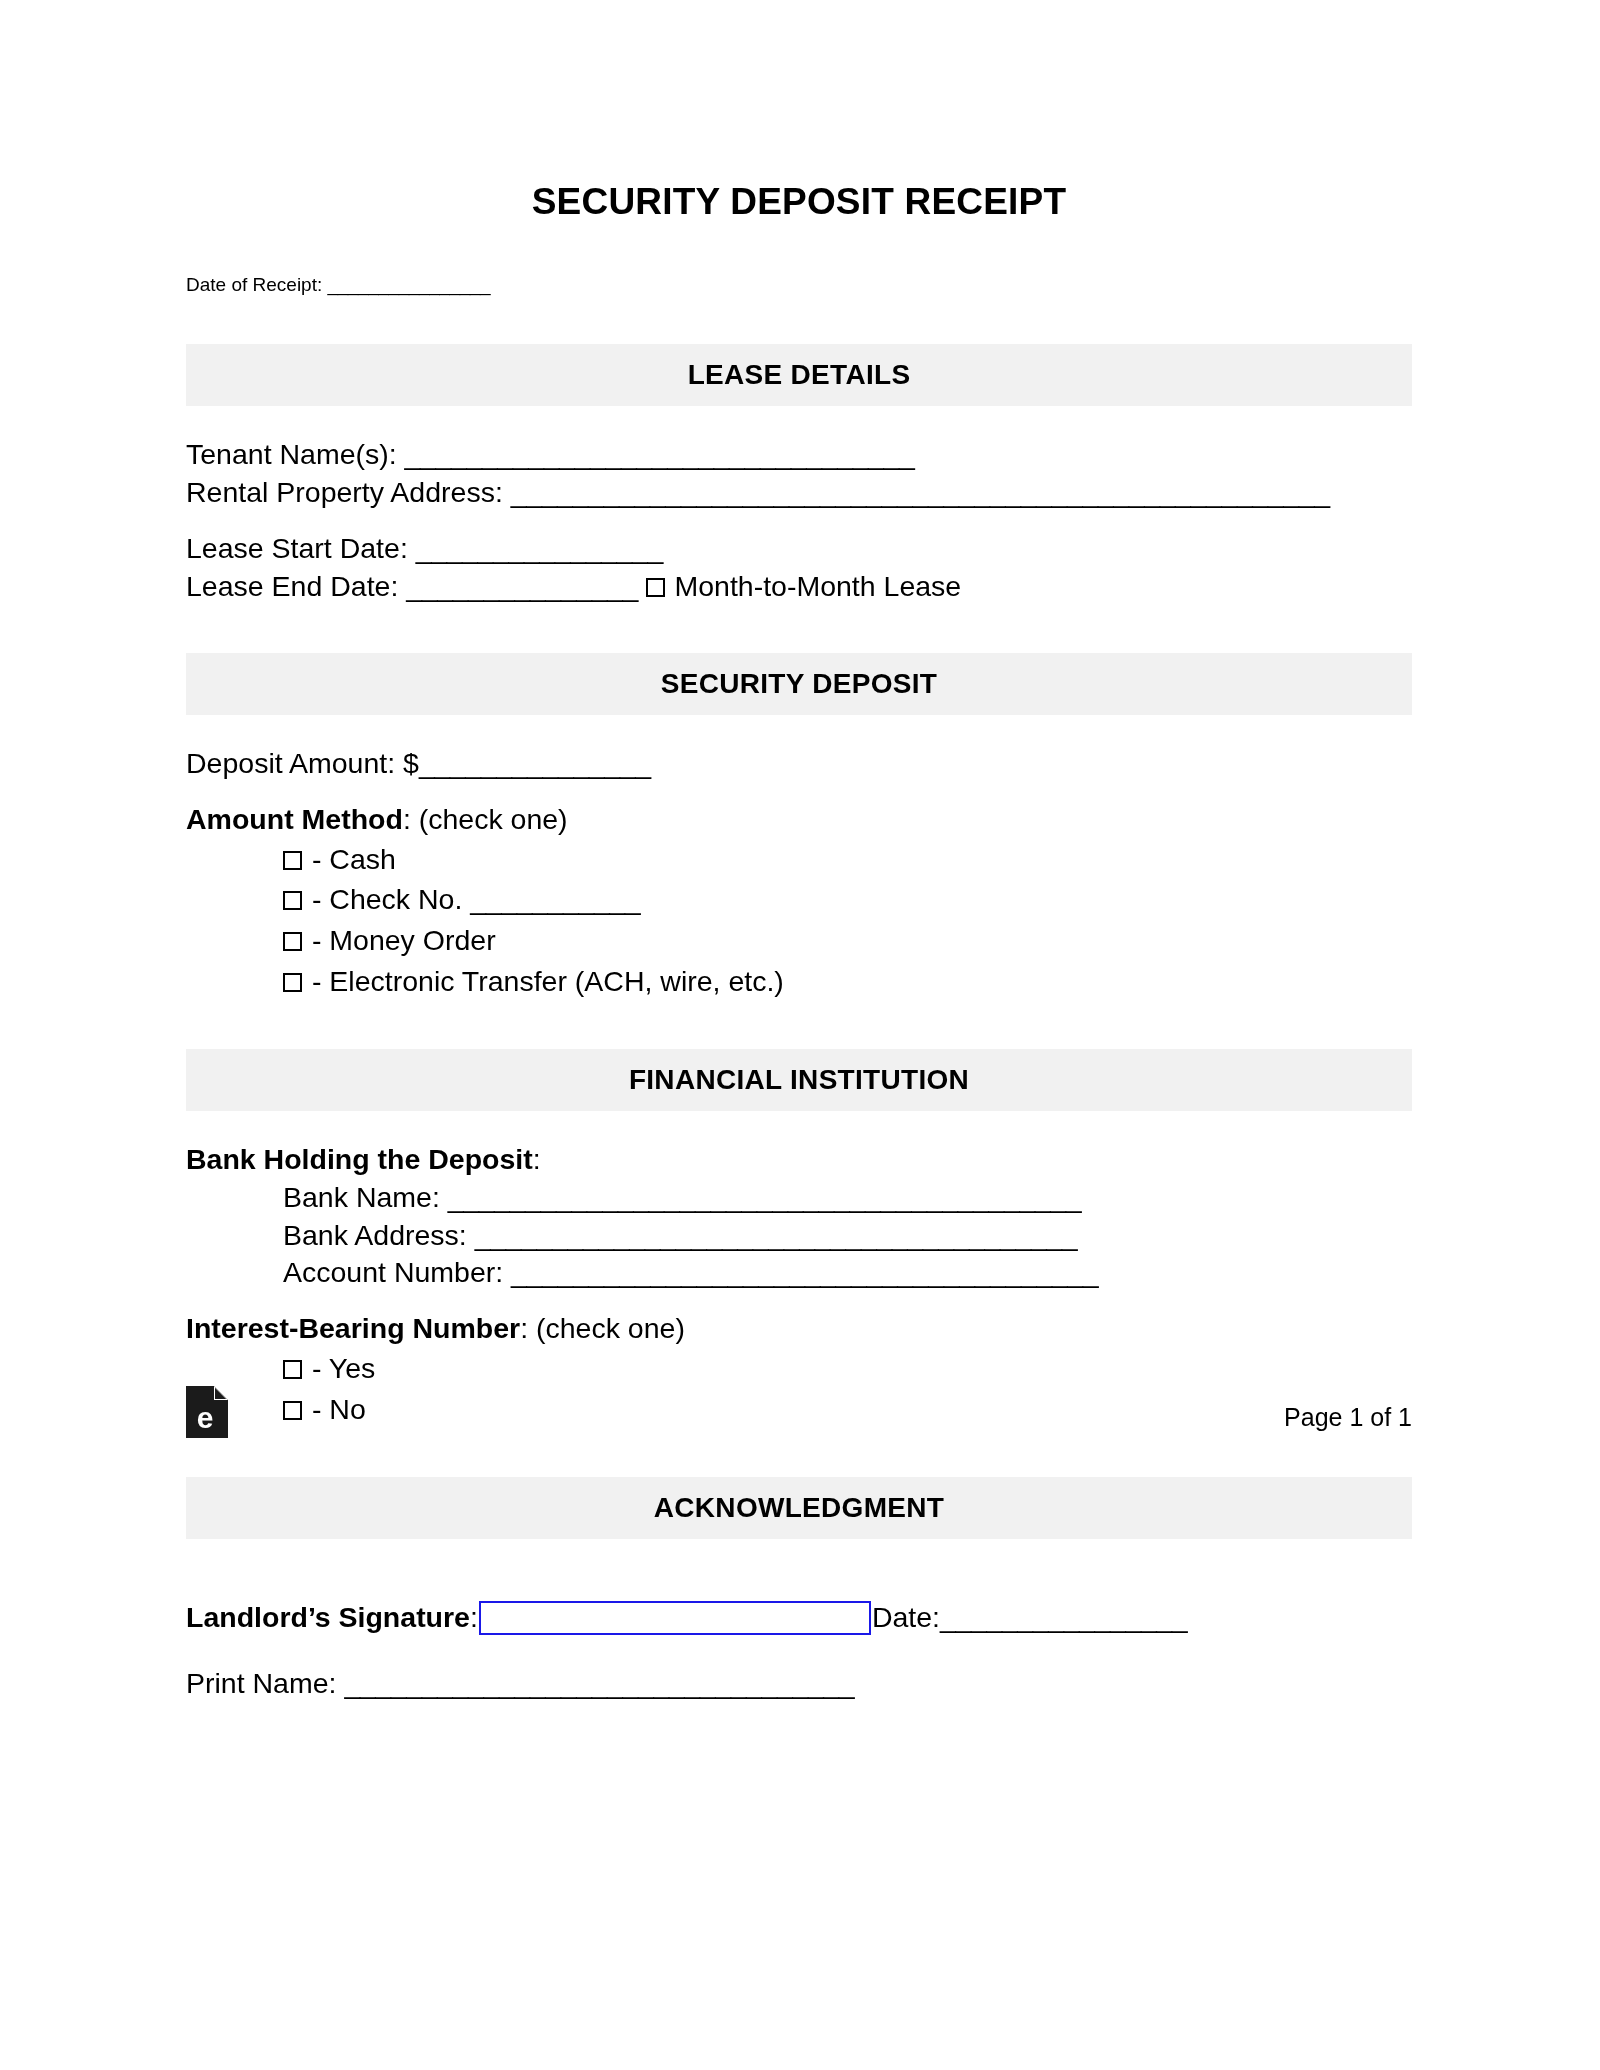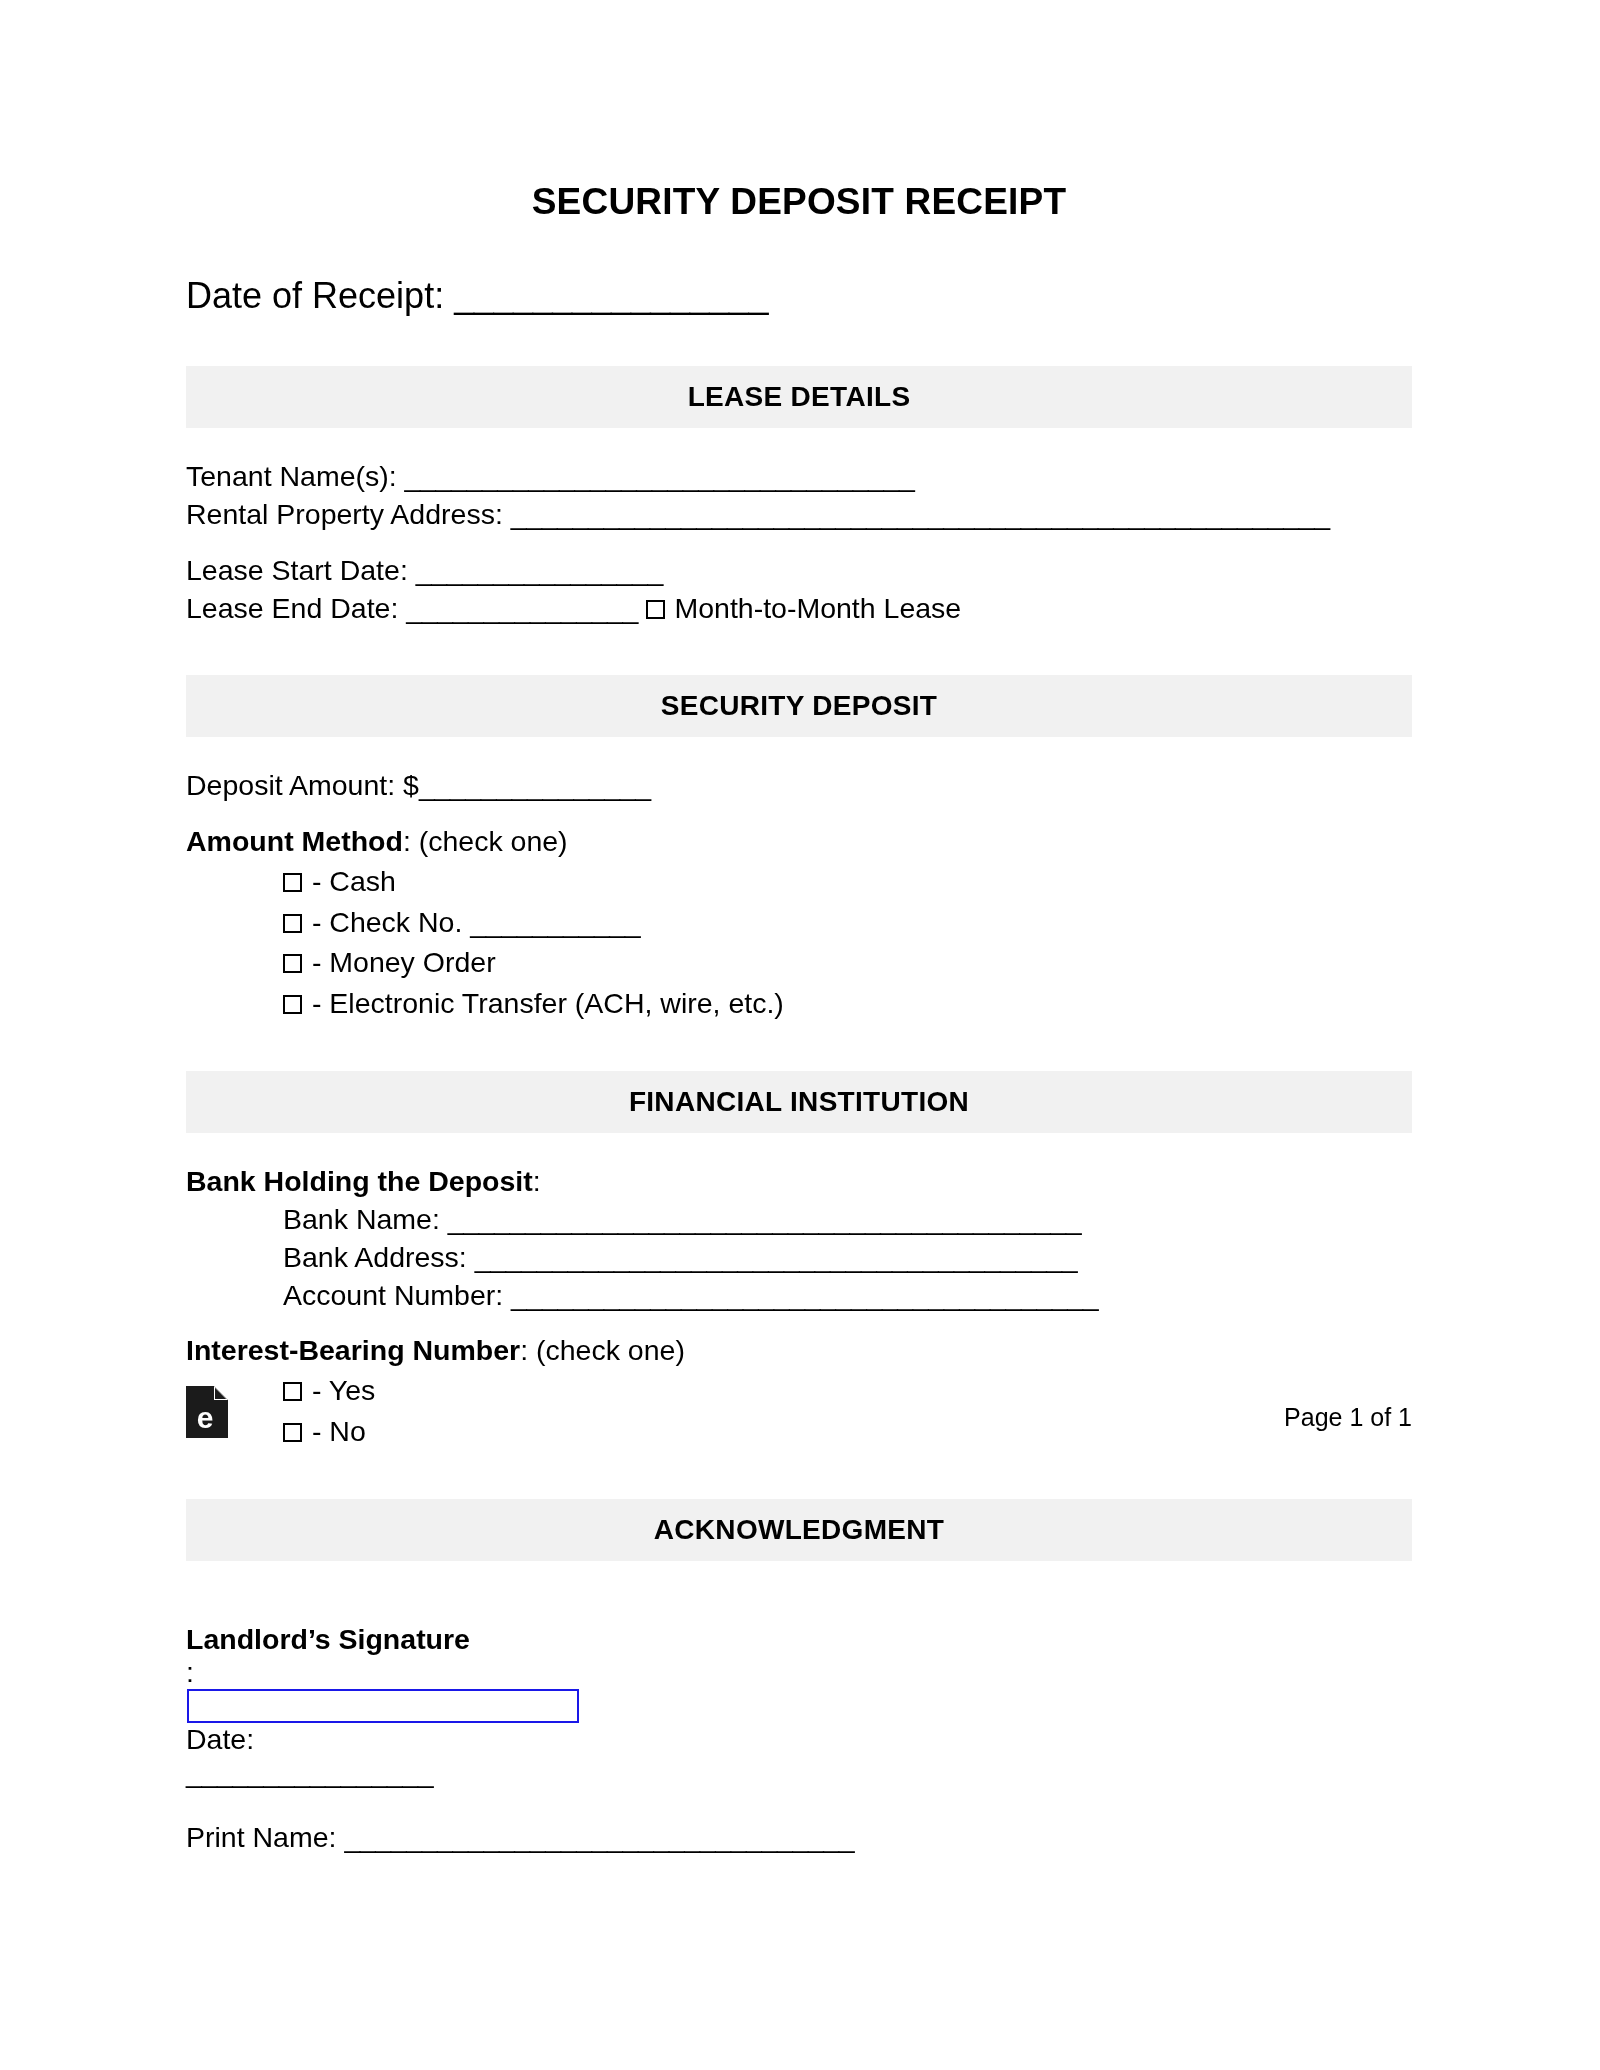--- a/index.html
+++ b/index.html
@@ -38,21 +38,21 @@
     font-size: 37px;
     font-weight: bold;
     letter-spacing: 0.2px;
     margin: 0;
     padding-top: 182px;
     line-height: 1.1;
   }
 
   .receipt-date {
     margin-top: 50px;
-    font-size: 36px;
+    font-size: 19px;
     line-height: 1.3;
   }
 
   .band {
     background: #f1f1f1;
     height: 62px;
     display: flex;
     align-items: center;
     justify-content: center;
     margin-top: 17px;
@@ -88,23 +88,22 @@
     width: 19px;
     height: 19px;
     border: 2px solid #000;
     vertical-align: -1px;
     margin-right: 2px;
     box-sizing: border-box;
   }
 
   .sig-row {
     display: flex;
-    align-items: flex-start;
+    align-items: center;
     font-size: 28.5px;
-    flex-direction: column;
   }
   .sig-box {
     width: 392px;
     height: 34px;
     border: 2px solid #1a18e8;
     box-sizing: border-box;
     background: #ffffff;
     margin: 0 1px 0 1px;
     display: inline-block;
   }

